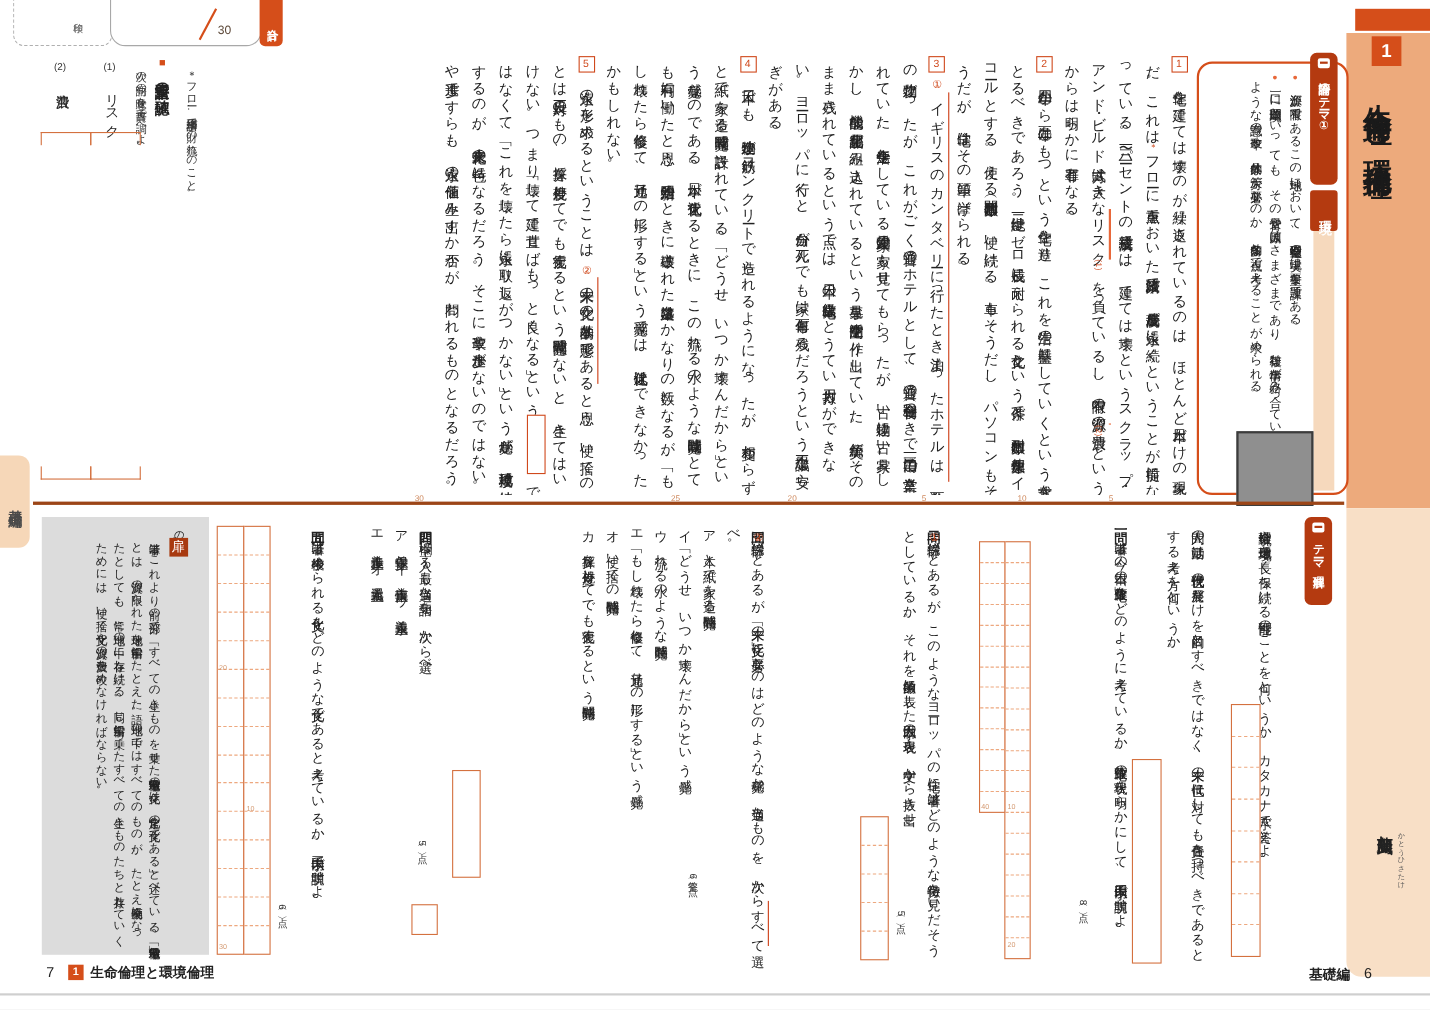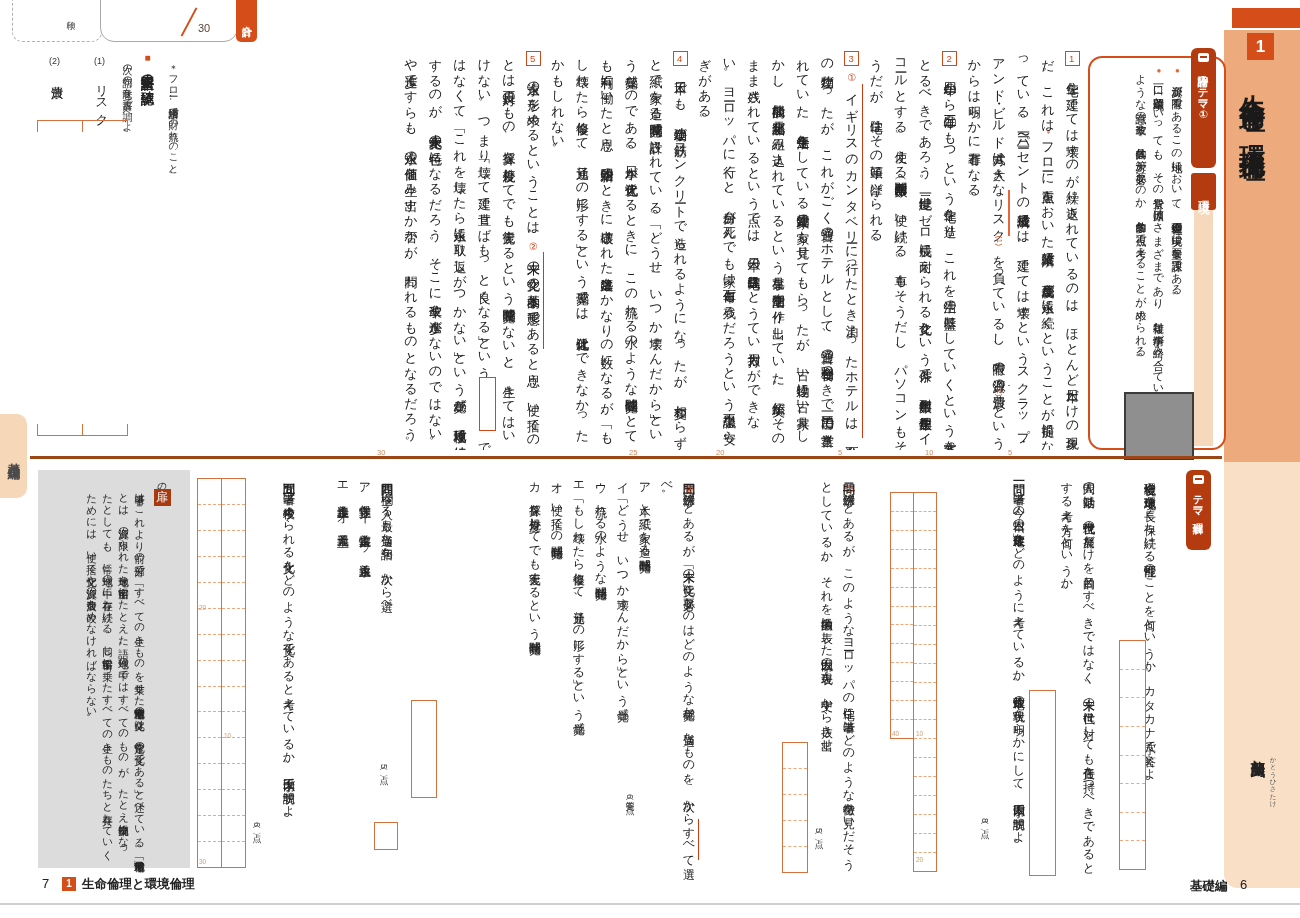--- a/index.html
+++ b/index.html
@@ -94,21 +94,21 @@
     <p style="margin:0;">
       <span class="pnum">5</span><span>永遠の形を求めるということは、</span><span class="cnum">②</span><span class="uline">未来の文化の基本的な形態である</span><span>と思う。使い捨ての時間感覚とは正反対のもの、採算を度外視してでも復元するという時間感覚でないと、生きてはいけない。つまり「壊して建て直せばもっと良くなる」という</span><span class="blankbox"></span><span>ではなくて、「これを壊したら永遠に取り返しがつかない」という感覚が、地球規模で持続するのが、未来文化の特色になるだろう。そこに改革や進歩がないのではない。改革や進歩ですらも、永遠の価値を生み出すか否かが、問われるものとなるだろう。</span>
     </p>
   </div>
   <div class="abs v" style="left:166px;top:58px;font-size:10px;color:#333;">＊フロー…経済学用語で財の流れのこと。</div>
 
   <span class="lnum" style="left:1008px;">5</span>
   <span class="lnum" style="left:925px;">10</span>
   <span class="lnum" style="left:838px;">5</span>
   <span class="lnum" style="left:716px;">20</span>
-  <span class="lnum" style="left:593px;padding-left:36px;">25</span>
+  <span class="lnum" style="left:574px;padding-left:36px;">25</span>
   <span class="lnum" style="left:377px;">30</span>
 
   <div class="abs" style="left:1088px;top:56px;width:134px;height:390px;border:2px solid #d54e1a;border-radius:14px;background:#fff;"></div>
   <div class="abs" style="left:1194px;top:210px;width:19px;height:236px;background:#f6d9bd;"></div>
   <div class="abs rtab" style="left:1191px;top:48px;width:25px;height:120px;border-radius:6px;">
     <span class="tabicon"></span>
     <span class="txt" style="font-size:10.5px;">評論のテーマ①</span>
   </div>
   <div class="abs rtab" style="left:1191px;top:173px;width:25px;height:37px;border-radius:3px;justify-content:center;">
     <span class="txt" style="font-size:11.5px;">環境</span>

